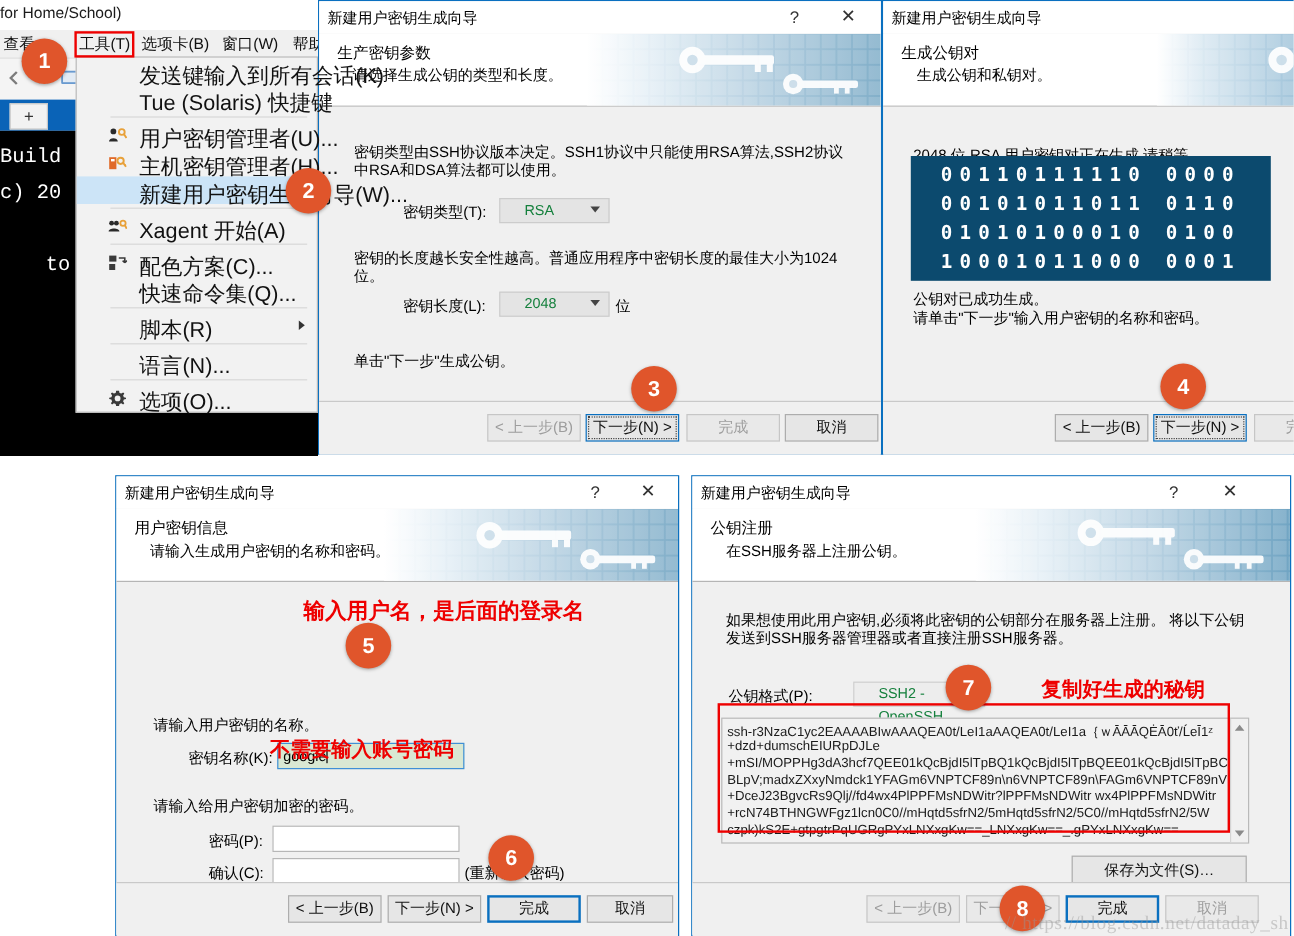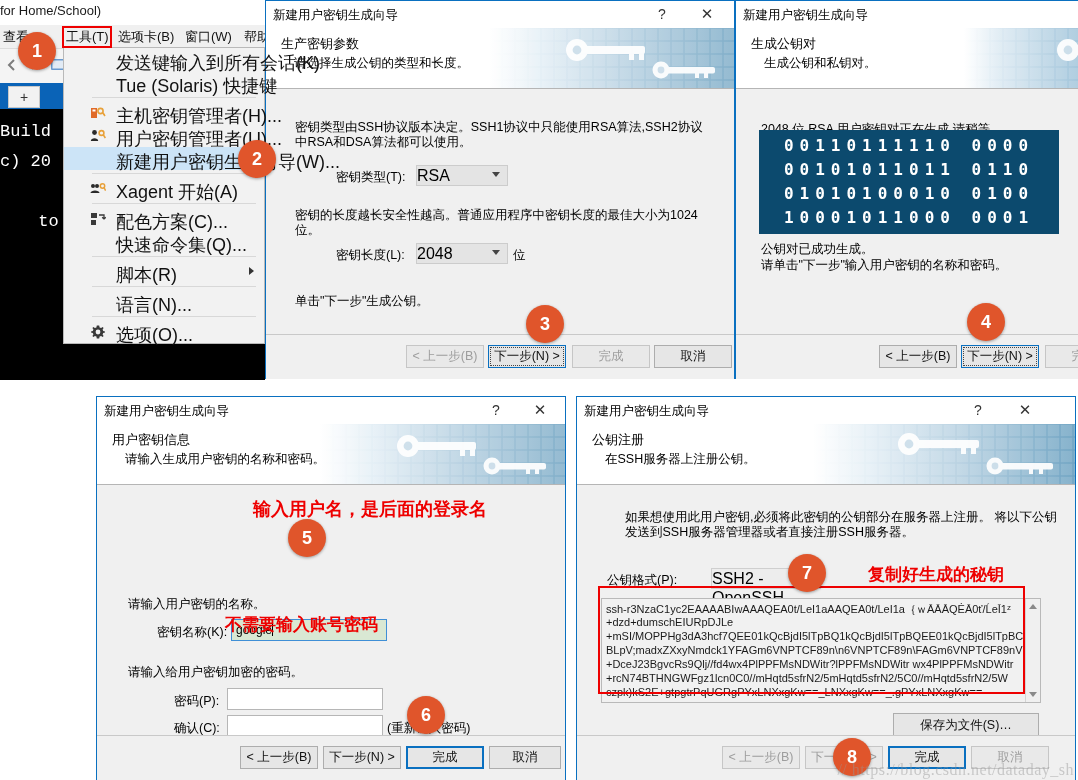--- a/index.html
+++ b/index.html
@@ -40,21 +40,21 @@
   .dlg-foot { position:absolute; left:0; right:0; bottom:0; height:44px; background:#f0f0f0; }
 
   .btn { position:absolute; height:23px; background:#e6e6e6; border:1px solid #adadad;
          font-size:12.5px; color:#111; text-align:center; line-height:21px; white-space:nowrap; }
   .btn.disabled { color:#9d9d9d; background:#e9e9e9; border-color:#c6c6c6; }
   .btn.focused { border:1px solid #0a70c0; outline:1px dotted #444; outline-offset:-3px; background:#e6e6e6; }
   .btn.defaulted { border:2px solid #0a70c0; background:#e6e6e6; line-height:19px; }
 
   .lbl { position:absolute; font-size:12.5px; color:#000; white-space:nowrap; }
   .para { position:absolute; font-size:12.5px; color:#000; line-height:15px; }
-  .combo { position:absolute; height:21px; background:#e4e4e4; border:1px solid #cccccc; font-size:16px; color:#000000; line-height:19px; padding-left:0; }
+  .combo { position:absolute; height:21px; background:#e4e4e4; border:1px solid #cccccc; font-size:12px; color:#15803d; line-height:19px; padding-left:20px; }
   .combo .ar { position:absolute; right:7px; top:6px; width:0; height:0; border-left:4px solid transparent; border-right:4px solid transparent; border-top:5px solid #444; }
   .combo.flat { background:#ededed; border:1px solid #cfcfcf; }
 
   .txtin { position:absolute; height:22px; background:#fff; border:1px solid #b6b6b6; font-size:12px; color:#000; line-height:20px; padding-left:4px; }
   .txtin.green { background:#d9e8d3; border:1px solid #3f8fd6; }
   .caret { display:inline-block; width:1px; height:12px; background:#000; vertical-align:-2px; }
 
   
   .badge { position:absolute; width:38px; height:38px; border-radius:50%; background:#e0552b;
            color:#fff; font-size:18px; font-weight:bold; text-align:center; line-height:38px;
@@ -143,38 +143,38 @@
     <span class="mtxt">发送键输入到所有会话(K)</span>
   </div>
   <div class="mi">
     <span class="mtxt">Tue (Solaris) 快捷键</span>
   </div>
   <div class="misep"></div>
 
   <div class="mi">
     <span class="micon">
       <svg width="16" height="16" viewBox="0 0 16 16">
+          <circle cx="4.5" cy="4.5" r="2.4" fill="#2a2a2a"></circle>
+          <path d="M0.8 13 C0.8 9.2 8.2 9.2 8.2 13 Z" fill="#2a2a2a"></path>
+          <circle cx="11.5" cy="5" r="2.4" fill="none" stroke="#e8a13a" stroke-width="1.6"></circle>
+          <path d="M13.2 6.6 L15.4 10" stroke="#e8a13a" stroke-width="1.6"></path>
+        </svg>
+    </span>
+    <span class="mtxt">用户密钥管理者(U)...</span>
+  </div>
+  <div class="mi">
+    <span class="micon">
+      <svg width="16" height="16" viewBox="0 0 16 16">
           <rect x="1" y="3" width="6" height="10" fill="#e06a28"></rect>
           <rect x="2.5" y="4.5" width="3" height="2" fill="#fff"></rect>
           <circle cx="10.5" cy="6" r="2.6" fill="none" stroke="#e8a13a" stroke-width="1.6"></circle>
           <path d="M12.5 7.5 L15 11 M13.4 9 L14.7 9.8" stroke="#e8a13a" stroke-width="1.6"></path>
         </svg>
     </span>
     <span class="mtxt">主机密钥管理者(H)...</span>
-  </div>
-  <div class="mi">
-    <span class="micon">
-      <svg width="16" height="16" viewBox="0 0 16 16">
-          <circle cx="4.5" cy="4.5" r="2.4" fill="#2a2a2a"></circle>
-          <path d="M0.8 13 C0.8 9.2 8.2 9.2 8.2 13 Z" fill="#2a2a2a"></path>
-          <circle cx="11.5" cy="5" r="2.4" fill="none" stroke="#e8a13a" stroke-width="1.6"></circle>
-          <path d="M13.2 6.6 L15.4 10" stroke="#e8a13a" stroke-width="1.6"></path>
-        </svg>
-    </span>
-    <span class="mtxt">用户密钥管理者(U)...</span>
   </div>
   <div class="mi sel">
     <span class="mtxt">新建用户密钥生成向导(W)...</span>
   </div>
   <div class="misep"></div>
 
   <div class="mi">
     <span class="micon">
       <svg width="16" height="16" viewBox="0 0 16 16">
           <circle cx="3" cy="5" r="2" fill="#2a2a2a"></circle>
@@ -421,21 +421,21 @@
           <circle cx="182" cy="42" r="8.5"></circle>
             <circle cx="182" cy="42" r="3.4" fill="#cfe0eb"></circle>
           <rect x="188" y="39" width="52" height="6.4" rx="2"></rect>
           <rect x="216" y="44" width="4" height="6"></rect>
             <rect x="226" y="44" width="4" height="6"></rect>
         </g>
       </svg>
     </span>
   </div>
   <div class="dlg-body" style="height:295px;">
-    <div class="para" style="left:48px;top:25px;width:440px;">如果想使用此用户密钥,必须将此密钥的公钥部分在服务器上注册。 将以下公钥发送到SSH服务器管理器或者直接注册SSH服务器。</div>
+    <div class="para" style="left:28px;top:25px;width:440px;">如果想使用此用户密钥,必须将此密钥的公钥部分在服务器上注册。 将以下公钥发送到SSH服务器管理器或者直接注册SSH服务器。</div>
 
     <span class="lbl" style="left:30px;top:87px;">公钥格式(P):</span>
     <div class="combo flat" style="left:134px;top:83px;width:110px;">
       <span>SSH2 - OpenSSH</span>
     </div>
 
     <div id="keyarea" style="left:24px;top:113px;width:440px;height:105px;">
       <div class="kl" style="top:3px">ssh-r3NzaC1yc2EAAAABIwAAAQEA0t/LeI1aAAQEA0t/LeI1a｛ｗĀĀĀQĖĀ0ť/ĹeĪ1ᶻ</div>
       <div class="kl" style="top:17px">+dzd+dumschEIURpDJLe</div>
       <div class="kl" style="top:31px">+mSI/MOPPHg3dA3hcf7QEE01kQcBjdI5lTpBQ1kQcBjdI5lTpBQEE01kQcBjdI5lTpBCPh</div>

